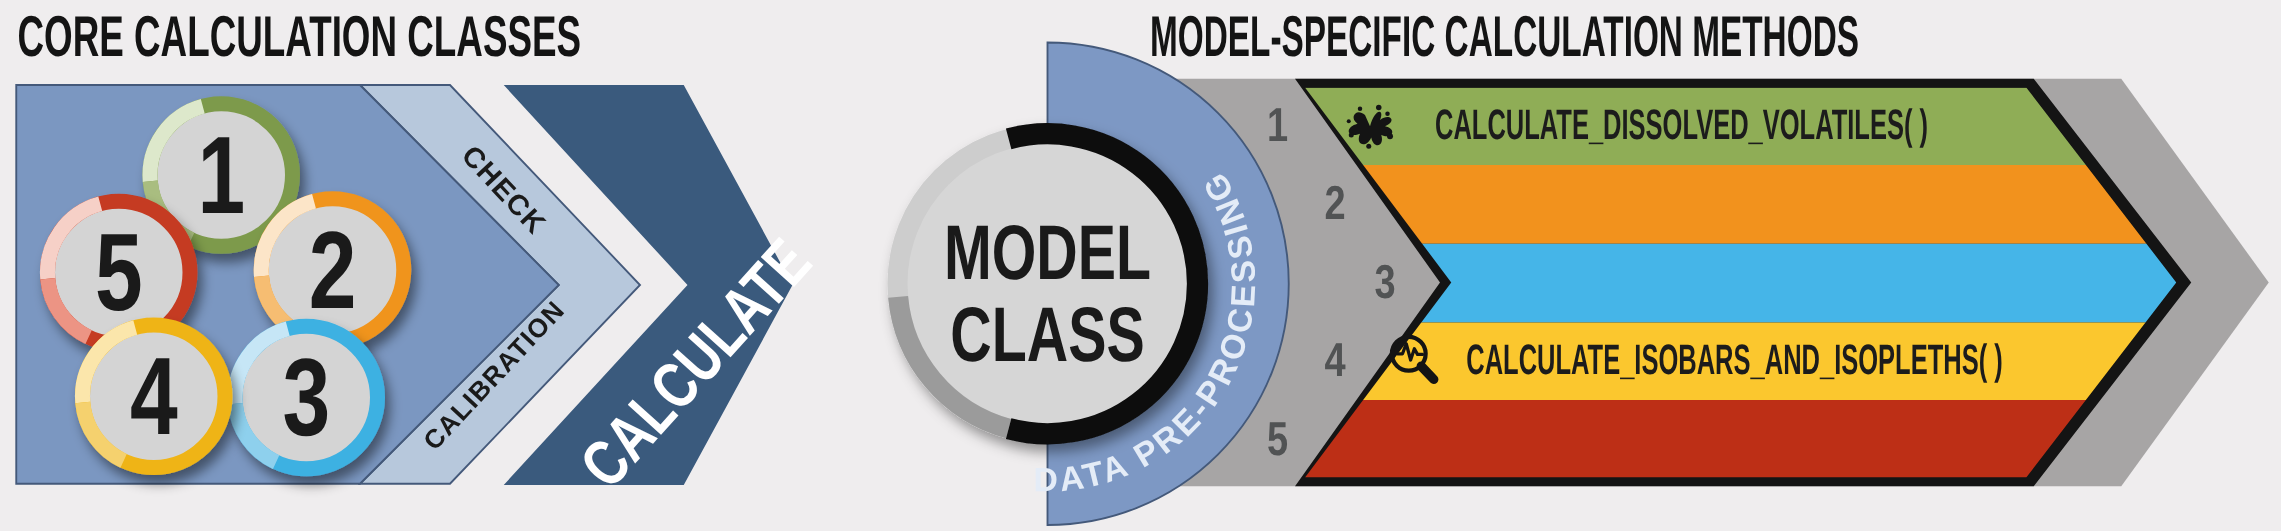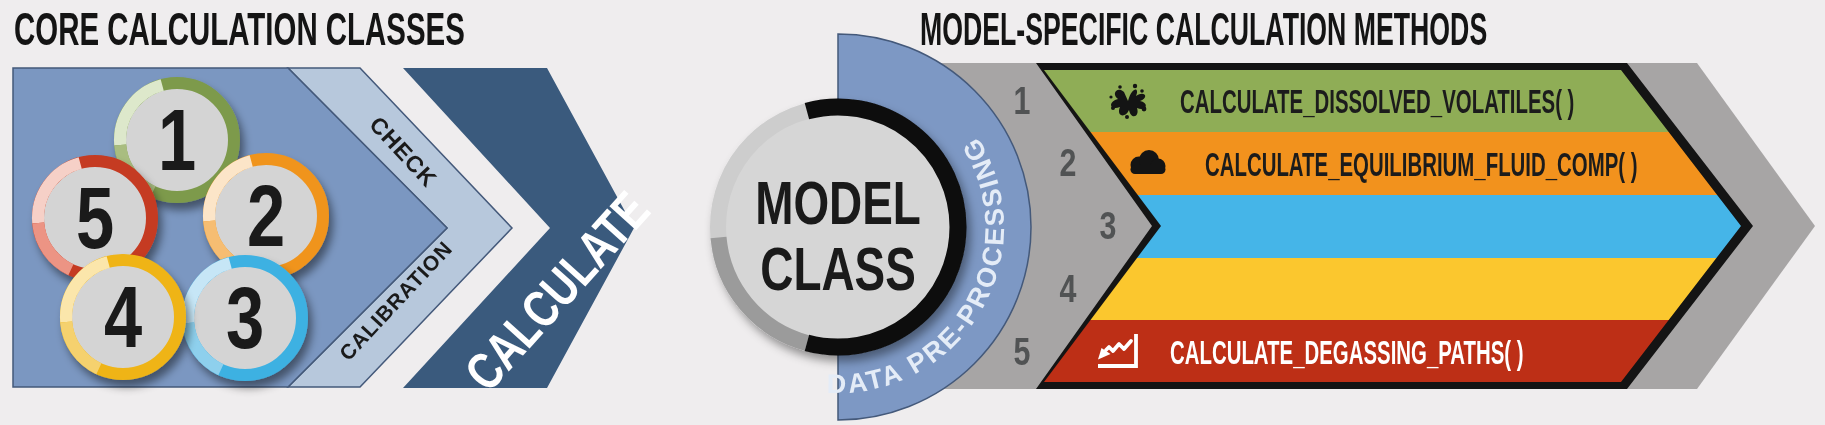--- a/index.html
+++ b/index.html
@@ -31,21 +31,21 @@
   .gnum{
     position:absolute;font-weight:bold;font-size:38px;line-height:38px;
     transform:translate(-50%,-50%) scaleX(0.8);
   }
   .mctext{
     position:absolute;font-weight:bold;font-size:62px;line-height:62px;white-space:nowrap;
     transform:translate(-50%,-50%) scaleX(0.74);
   }
   .mc-line1{left:838px;top:203px;}
   .mc-line2{left:838px;top:269px;}
-  .method-row{position:absolute;left:1036px;width:720px;text-align:center;}
+  .method-row{position:absolute;left:1004px;width:720px;text-align:center;}
   .micon{position:absolute;top:50%;transform:translateY(-50%);width:52px;height:52px;}
   .micon svg{display:block;}
   .mlabel{
     position:absolute;top:50%;white-space:nowrap;font-weight:bold;font-size:34px;
     transform-origin:left center;transform:translateY(-50%) scaleX(0.6);
   }
 </style>
 </head>
 <body>
 
@@ -150,42 +150,29 @@
             <circle cx="-8" cy="-14" r="1.8"></circle>
           <circle cx="14" cy="-10" r="1.8"></circle>
             <circle cx="-1" cy="16" r="2"></circle>
           <circle cx="-17" cy="-4" r="1.6"></circle>
         </g>
       </svg>
     </span>
     <span class="mlabel" style="left: 144px; color: rgb(28, 28, 28);">CALCULATE_DISSOLVED_VOLATILES( )</span>
   </div>
 
-  <div class="method-row" style="top:132px;height:63px">
-    <span class="micon" style="left:85px">
+
+
+  <div class="method-row" style="top:258px;height:62px">
+    <span class="micon" style="left:101px">
       <svg width="52" height="52" viewBox="-26 -26 52 52">
-        <g fill="#141414">
-          <circle cx="-8" cy="1" r="8.5"></circle>
-            <circle cx="2" cy="-4" r="10"></circle>
-          <circle cx="11" cy="2" r="7.5"></circle>
-          <rect x="-16.5" y="1" width="35" height="9" rx="4.5"></rect>
+        <g stroke="#141414" fill="none">
+          <circle cx="-4" cy="-6" r="13.5" stroke-width="3.4"></circle>
+          <path d="M -13,-6 h4 l3,-8 3.5,13 3,-9 2.5,4.5 h4" stroke-width="2.6" stroke-linejoin="round" stroke-linecap="round"></path>
+          <path d="M 6,4 L 16,14.5" stroke-width="7.5" stroke-linecap="round"></path>
         </g>
       </svg>
     </span>
-    <span class="mlabel" style="left: 169px; color: rgb(28, 28, 28);">CALCULATE_EQUILIBRIUM_FLUID_COMP( )</span>
+    <span class="mlabel" style="left: 169px; color: rgb(28, 28, 28);">CALCULATE_ISOBARS_AND_ISOPLETHS( )</span>
   </div>
 
-
-
-  <div class="method-row" style="top:320px;height:63px">
-    <span class="micon" style="left:56px">
-      <svg width="52" height="52" viewBox="-26 -26 52 52">
-        <g stroke="#ffffff" fill="none" stroke-width="3.8">
-          <path d="M 18,-18 V 14 H -20"></path>
-          <path d="M 13,-11 L 6,-3 L 1,-8 L -5,-1 L -9,-5 L -12,-2" stroke-linecap="round" stroke-linejoin="round"></path>
-          <path d="M -20,7.5 L -16.5,-4 L -7.5,2 Z" fill="#ffffff" stroke="none"></path>
-        </g>
-      </svg>
-    </span>
-    <span class="mlabel" style="left: 134px; color: rgb(255, 255, 255);">CALCULATE_DEGASSING_PATHS( )</span>
-  </div>
 
 </div>
 
 </body></html>

